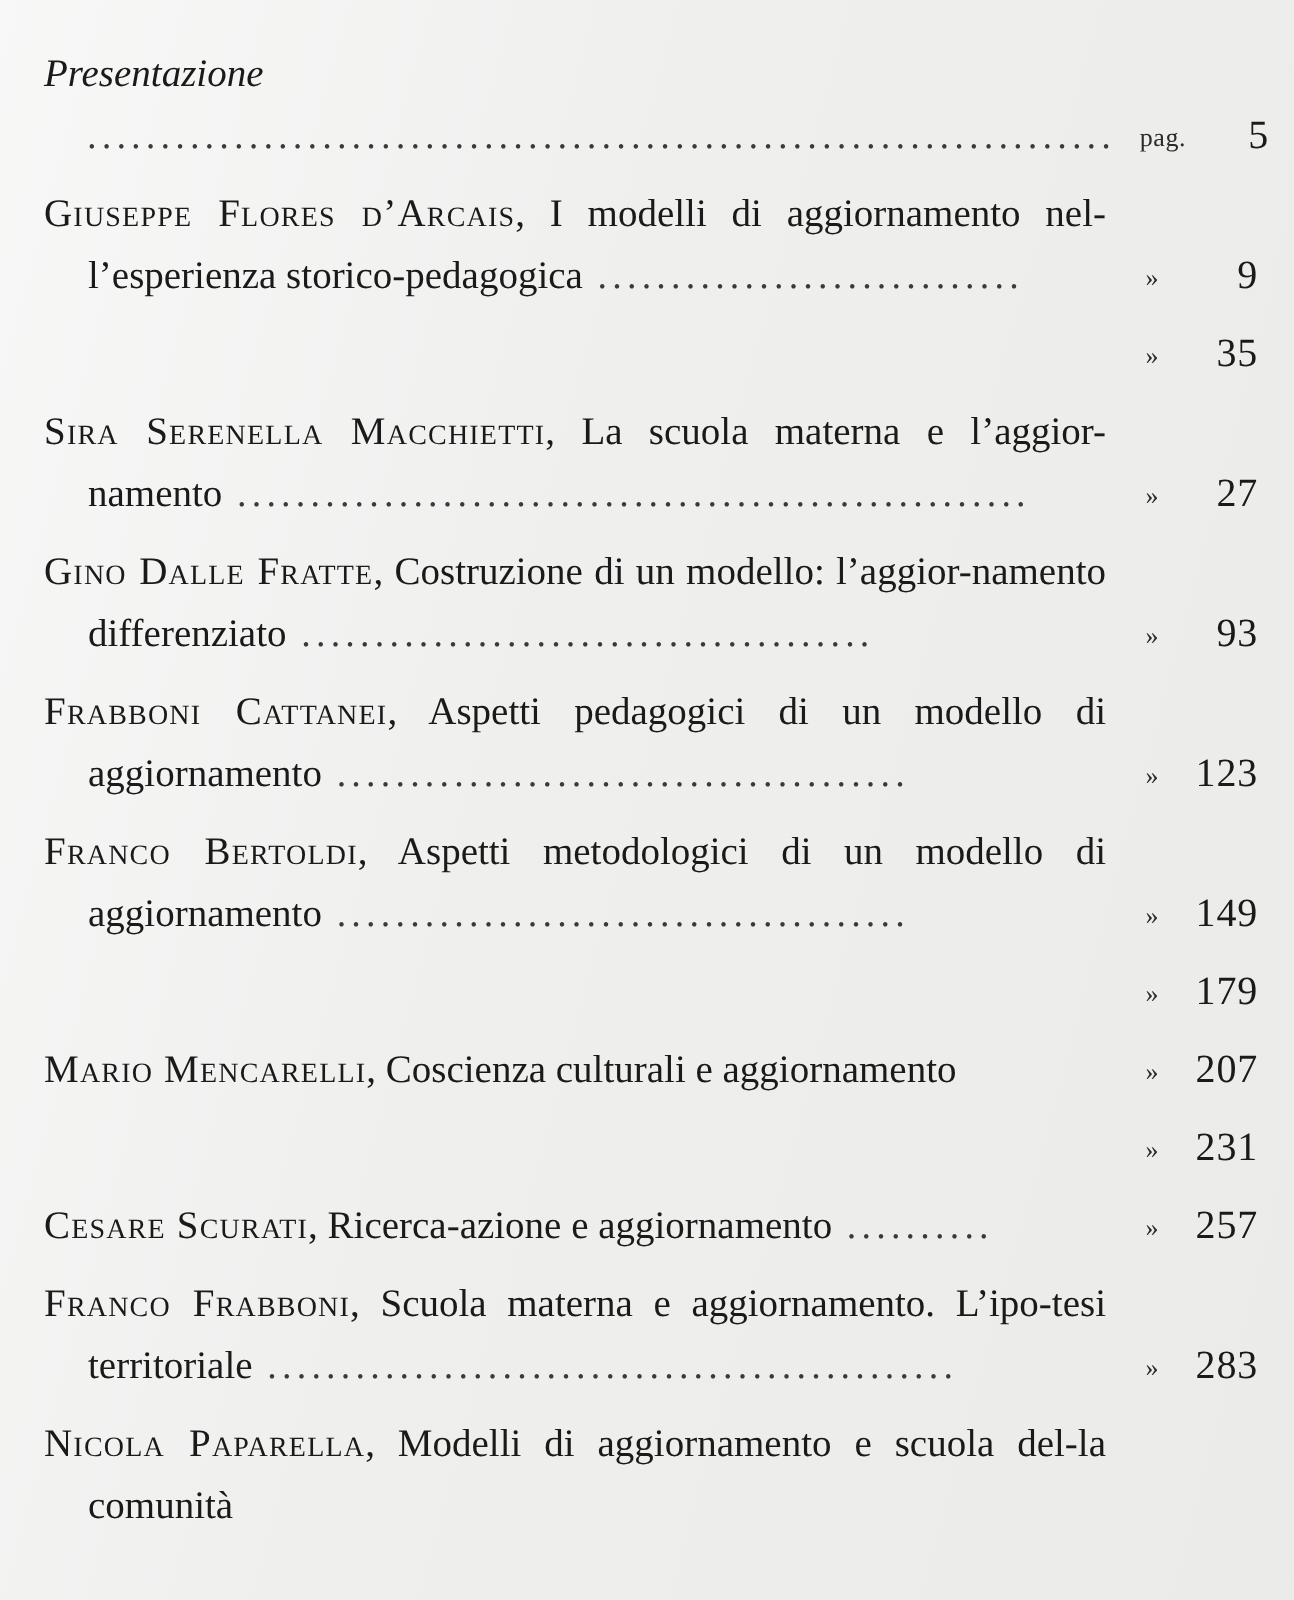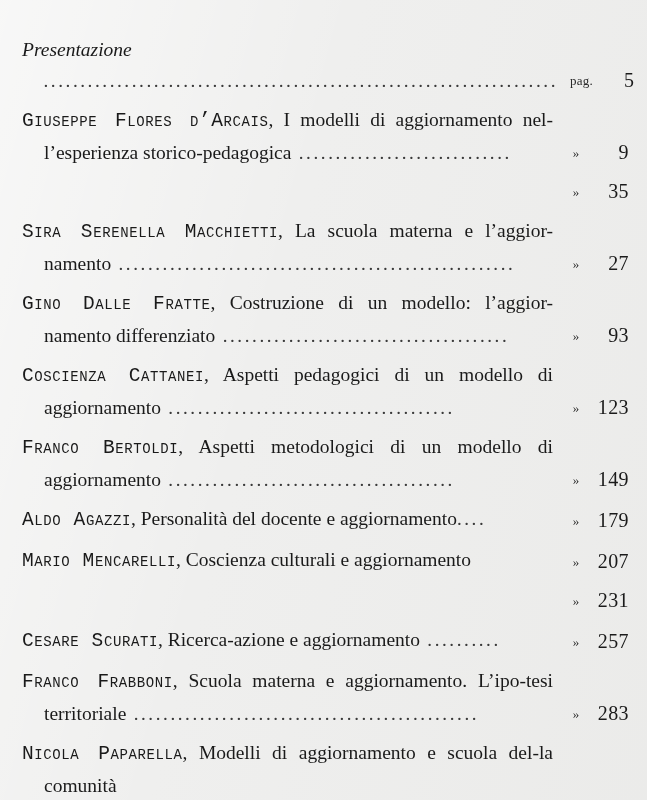--- a/index.html
+++ b/index.html
@@ -14,21 +14,21 @@
     color: #1a1a1a;
     overflow: hidden;
   }
 
   
   .page {
     position: relative;
     width: 647px;
     height: 800px;
     box-sizing: border-box;
-    padding: 34px 0 0 0;
+    padding: 22px 0 0 0;
     background:
       linear-gradient(105deg, rgba(255,255,255,0.55) 0%, rgba(236,236,234,0.0) 42%, rgba(231,231,229,0.5) 100%),
       #efefee;
   }
 
   .toc {
     margin: 0;
     padding: 0;
     list-style: none;
   }
@@ -77,21 +77,20 @@
     padding-right: 18px;
     font-size: 20px;
     line-height: 31px;
     letter-spacing: 0.4px;
   }
 
   
   .author {
     font-variant: small-caps;
     letter-spacing: 0.6px;
-    font-family: Liberation Mono, monospace;
   }
 
   
   .entry.is-front .entry-text {
     font-style: italic;
     text-align: left;
   }
   .entry.is-front .entry-mark {
     font-style: normal;
     font-variant: normal;
@@ -127,31 +126,30 @@
         <div class="entry-text"><span class="author">Sira Serenella Macchietti</span><span>, La scuola materna e l’aggior-namento</span><span class="leader"> ......................................................</span></div>
         <div class="entry-mark">»</div>
         <div class="entry-page">27</div>
       </li>
       <li class="entry multiline">
         <div class="entry-text"><span class="author">Gino Dalle Fratte</span><span>, Costruzione di un modello: l’aggior-namento differenziato</span><span class="leader"> .......................................</span></div>
         <div class="entry-mark">»</div>
         <div class="entry-page">93</div>
       </li>
       <li class="entry multiline">
-        <div class="entry-text"><span class="author">Coscienza Cattanei</span><span>, Aspetti pedagogici di un modello di aggiornamento</span><span class="leader"> .......................................</span></div>
+        <div class="entry-text"><span class="author">Frabboni Cattanei</span><span>, Aspetti pedagogici di un modello di aggiornamento</span><span class="leader"> .......................................</span></div>
         <div class="entry-mark">»</div>
         <div class="entry-page">123</div>
       </li>
       <li class="entry multiline">
         <div class="entry-text"><span class="author">Franco Bertoldi</span><span>, Aspetti metodologici di un modello di aggiornamento</span><span class="leader"> .......................................</span></div>
         <div class="entry-mark">»</div>
         <div class="entry-page">149</div>
       </li>
       <li class="entry">
-        <div class="entry-text"><span class="author">Aldo Agazzi</span><span>, Personalità del docente e aggiornamento</span><span class="leader">....</span></div>
         <div class="entry-mark">»</div>
         <div class="entry-page">179</div>
       </li>
       <li class="entry">
         <div class="entry-text"><span class="author">Mario Mencarelli</span><span>, Coscienza culturali e aggiornamento</span><span class="leader"></span></div>
         <div class="entry-mark">»</div>
         <div class="entry-page">207</div>
       </li>
       <li class="entry">
         <div class="entry-mark">»</div>

